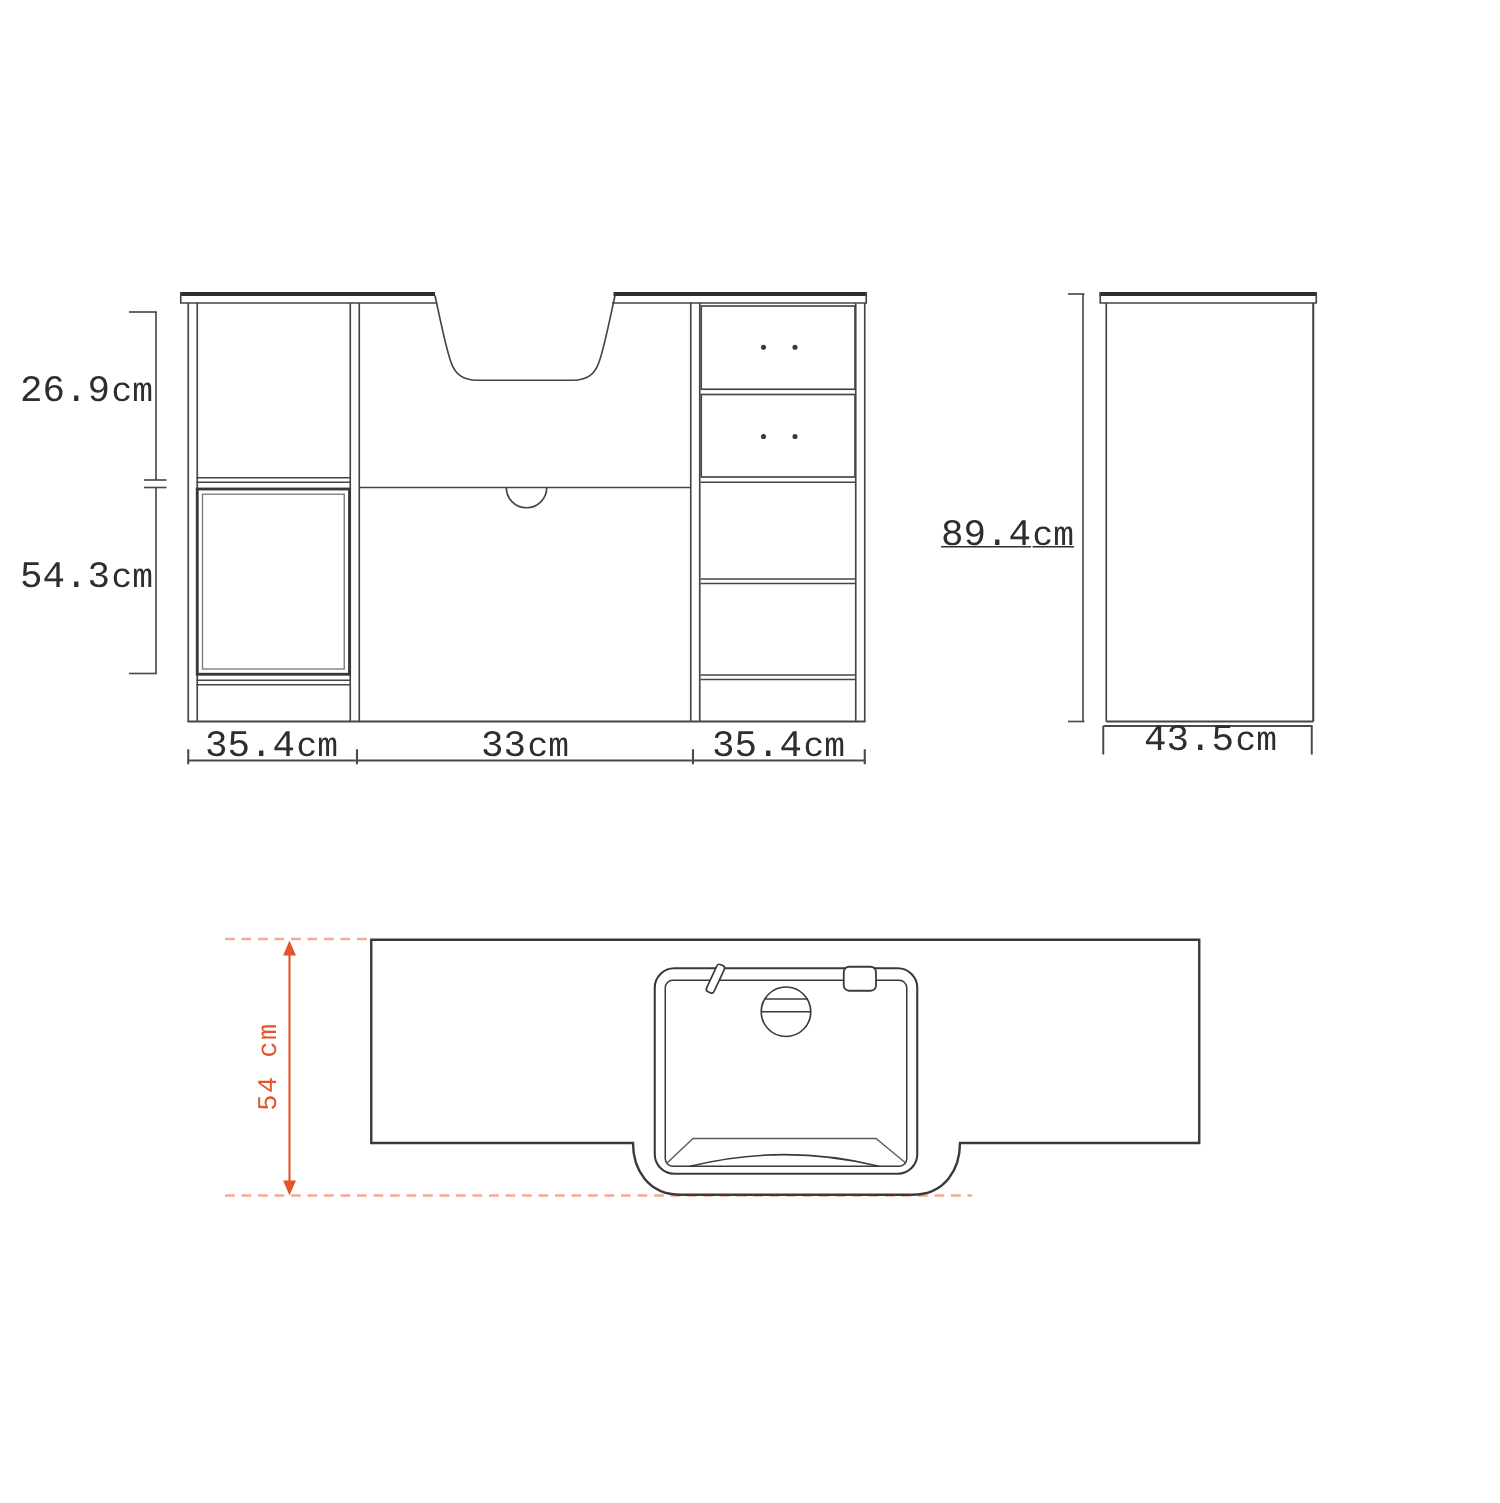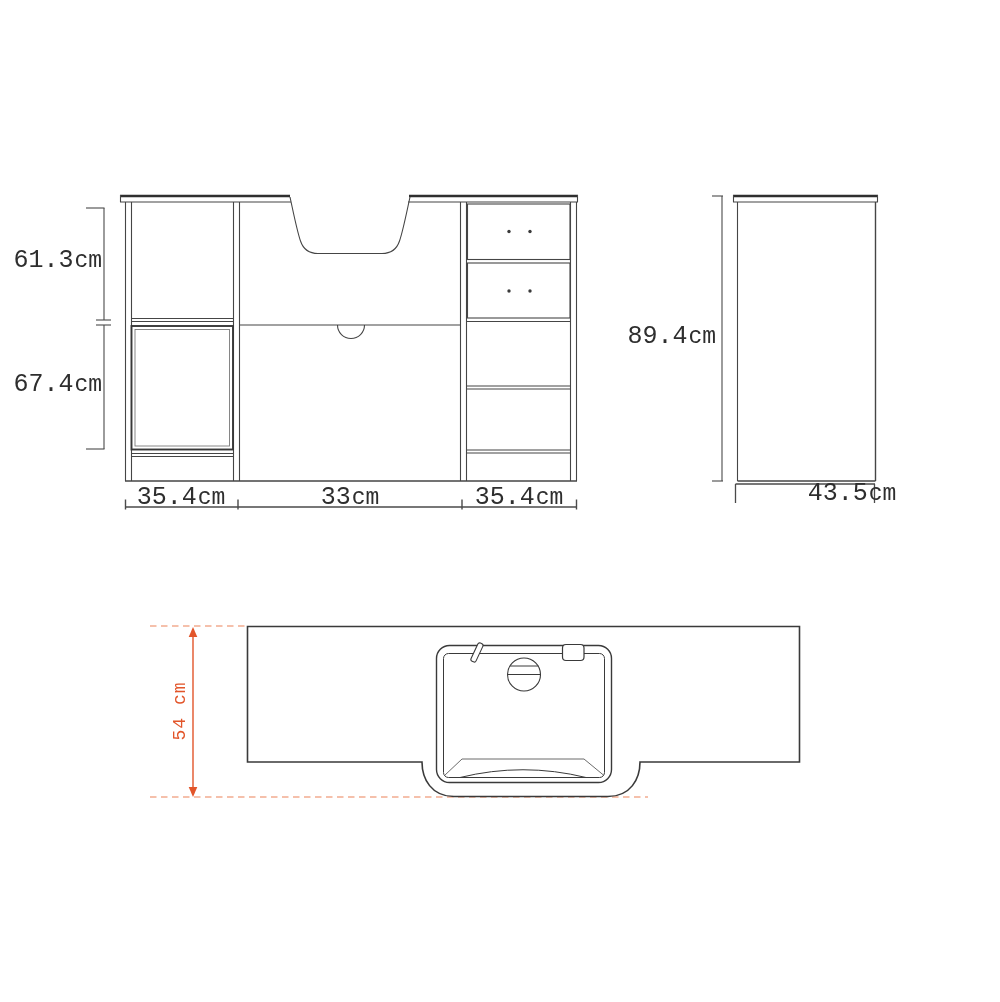--- a/index.html
+++ b/index.html
@@ -144,42 +144,42 @@
 
       <g stroke="#e2552a" stroke-width="1.4">
         <path d="M193,634 V790"></path>
         <polygon points="193,627 188.7,637 197.3,637" fill="#e2552a" stroke="none"></polygon>
         <polygon points="193,797 188.7,787 197.3,787" fill="#e2552a" stroke="none"></polygon>
       </g>
     </g>
   </svg>
 
   <div class="dim right" style="right:898px;top:248px;">
-    <span class="val">61.3</span><span class="unit">cm</span>
+    <span class="val">26.9</span><span class="unit">cm</span>
   </div>
 
   <div class="dim right" style="right:898px;top:372px;">
-    <span class="val">67.4</span><span class="unit">cm</span>
+    <span class="val">54.3</span><span class="unit">cm</span>
   </div>
 
   <div class="dim center" style="left:181px;top:485px;">
     <span class="val">35.4</span><span class="unit">cm</span>
   </div>
 
   <div class="dim center" style="left:350px;top:485px;">
     <span class="val">33</span><span class="unit">cm</span>
   </div>
 
   <div class="dim center" style="left:519px;top:485px;">
     <span class="val">35.4</span><span class="unit">cm</span>
   </div>
 
-  <div class="dim right" style="right:284px;top:324px;">
+  <div class="dim right" style="right:284px;top:344px;text-decoration:underline;">
     <span class="val">89.4</span><span class="unit">cm</span>
   </div>
 
-  <div class="dim center" style="left:807px;top:481px;margin-left:45px;">
+  <div class="dim center" style="left:807px;top:481px;">
     <span class="val">43.5</span><span class="unit">cm</span>
   </div>
 
   <div class="dim rot" style="left:180px;top:711px;">54 cm</div>
 
 </div>
 
 </body></html>

